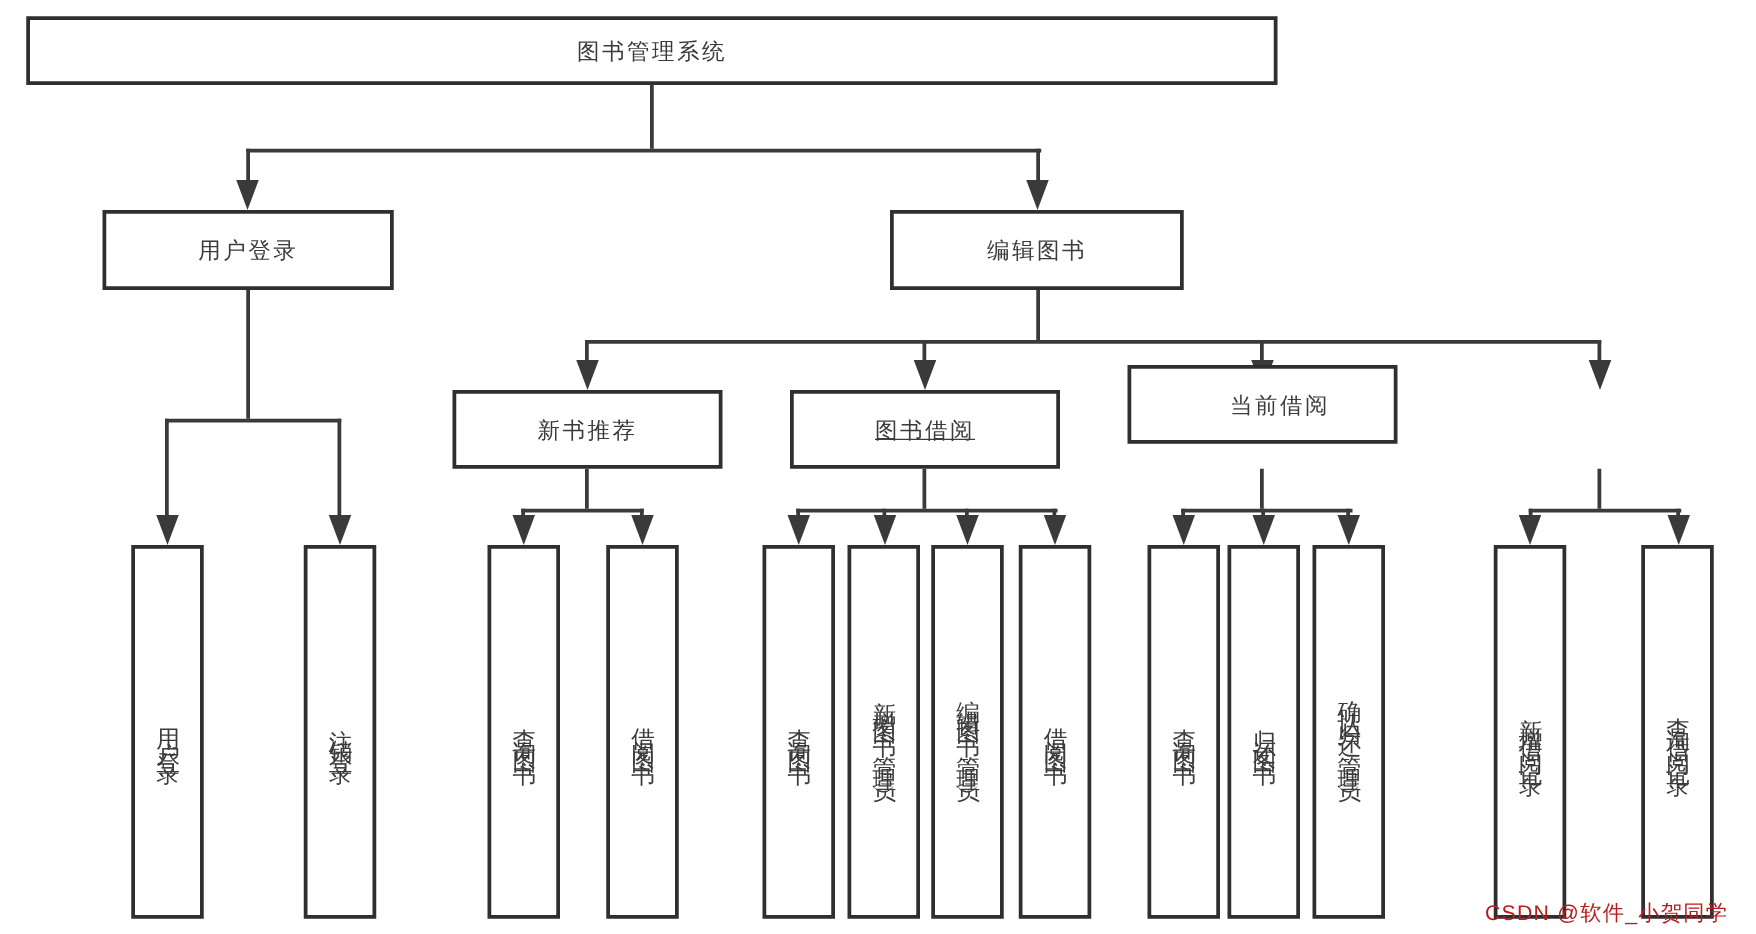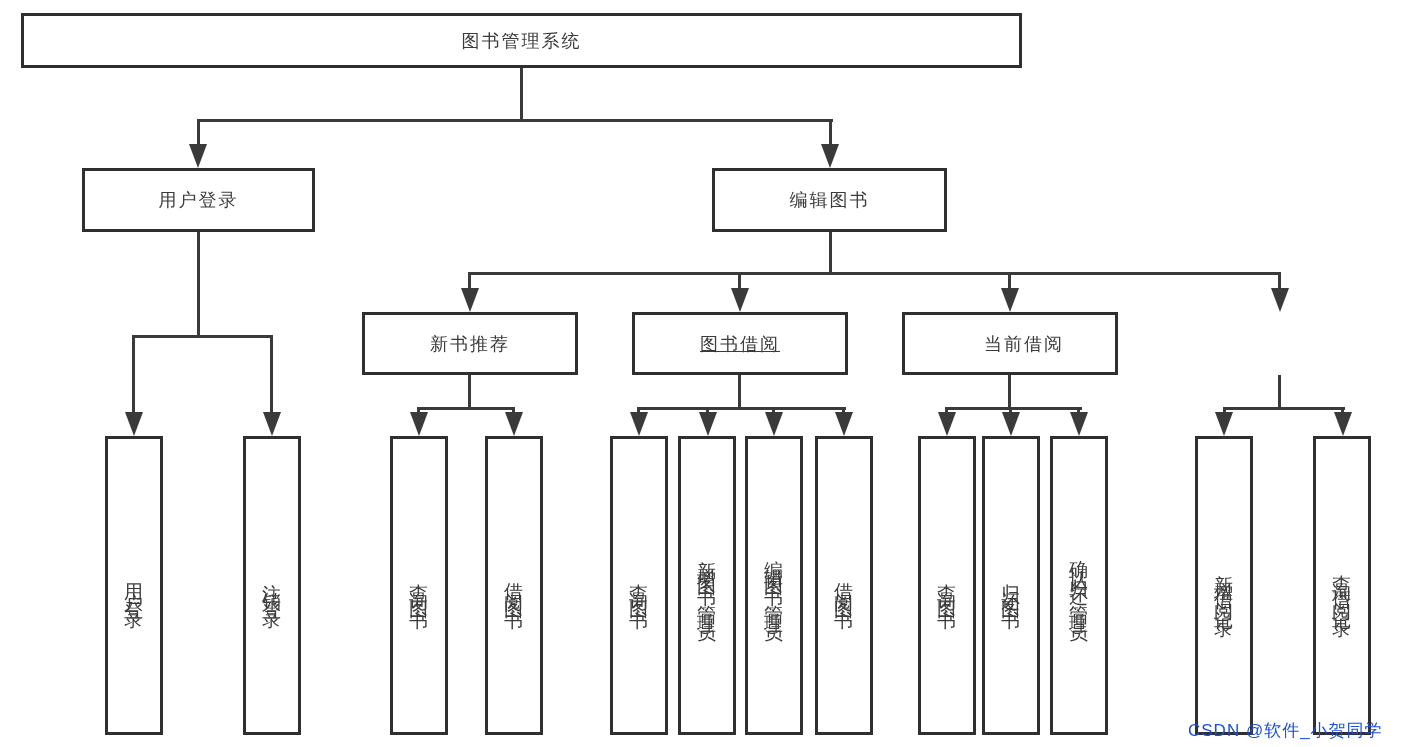--- a/index.html
+++ b/index.html
@@ -41,21 +41,21 @@
     border-right: 9px solid transparent;
     border-top: 24px solid #3a3a3a;
     z-index: 1;
   }
   
   #n-root        { left: 21px;   top: 13px;  width: 1001px; height: 55px; }
   #n-user-login  { left: 82px;   top: 168px; width: 233px;  height: 64px; }
   #n-book-mgmt   { left: 712px;  top: 168px; width: 235px;  height: 64px; }
   #n-new-rec     { left: 362px;  top: 312px; width: 216px;  height: 63px; }
   #n-borrow      { left: 632px;  top: 312px; width: 216px;  height: 63px; text-decoration: underline; }
-  #n-current     { left: 902px;  top: 312px; width: 216px;  height: 63px; padding-left: 28px; }
+  #n-current     { left: 902px;  top: 292px; width: 216px;  height: 63px; padding-left: 28px; }
   #n-records     { left: 1172px; top: 312px; width: 216px;  height: 63px; }
   .leaf          { top: 436px; width: 58px; height: 299px; }
   #l-user-login  { left: 105px; }
   #l-logout      { left: 243px; }
   #l-rec-query   { left: 390px; }
   #l-rec-borrow  { left: 485px; }
   #l-bb-query    { left: 610px; }
   #l-bb-add      { left: 678px; }
   #l-bb-edit     { left: 745px; }
   #l-bb-borrow   { left: 815px; }
@@ -63,21 +63,21 @@
   #l-cb-return   { left: 982px; }
   #l-cb-confirm  { left: 1050px; }
   #l-br-add      { left: 1195px; }
   #l-br-query    { left: 1313px; }
   
   .watermark {
     position: absolute;
     left: 1188px;
     top: 719px;
     font-size: 17px;
-    color: #1d4ed8;
+    color: #b91c1c;
     z-index: 5;
     white-space: nowrap;
     letter-spacing: 1px;
   }
 </style>
 </head>
 <body>
 
 <div class="canvas">
 

